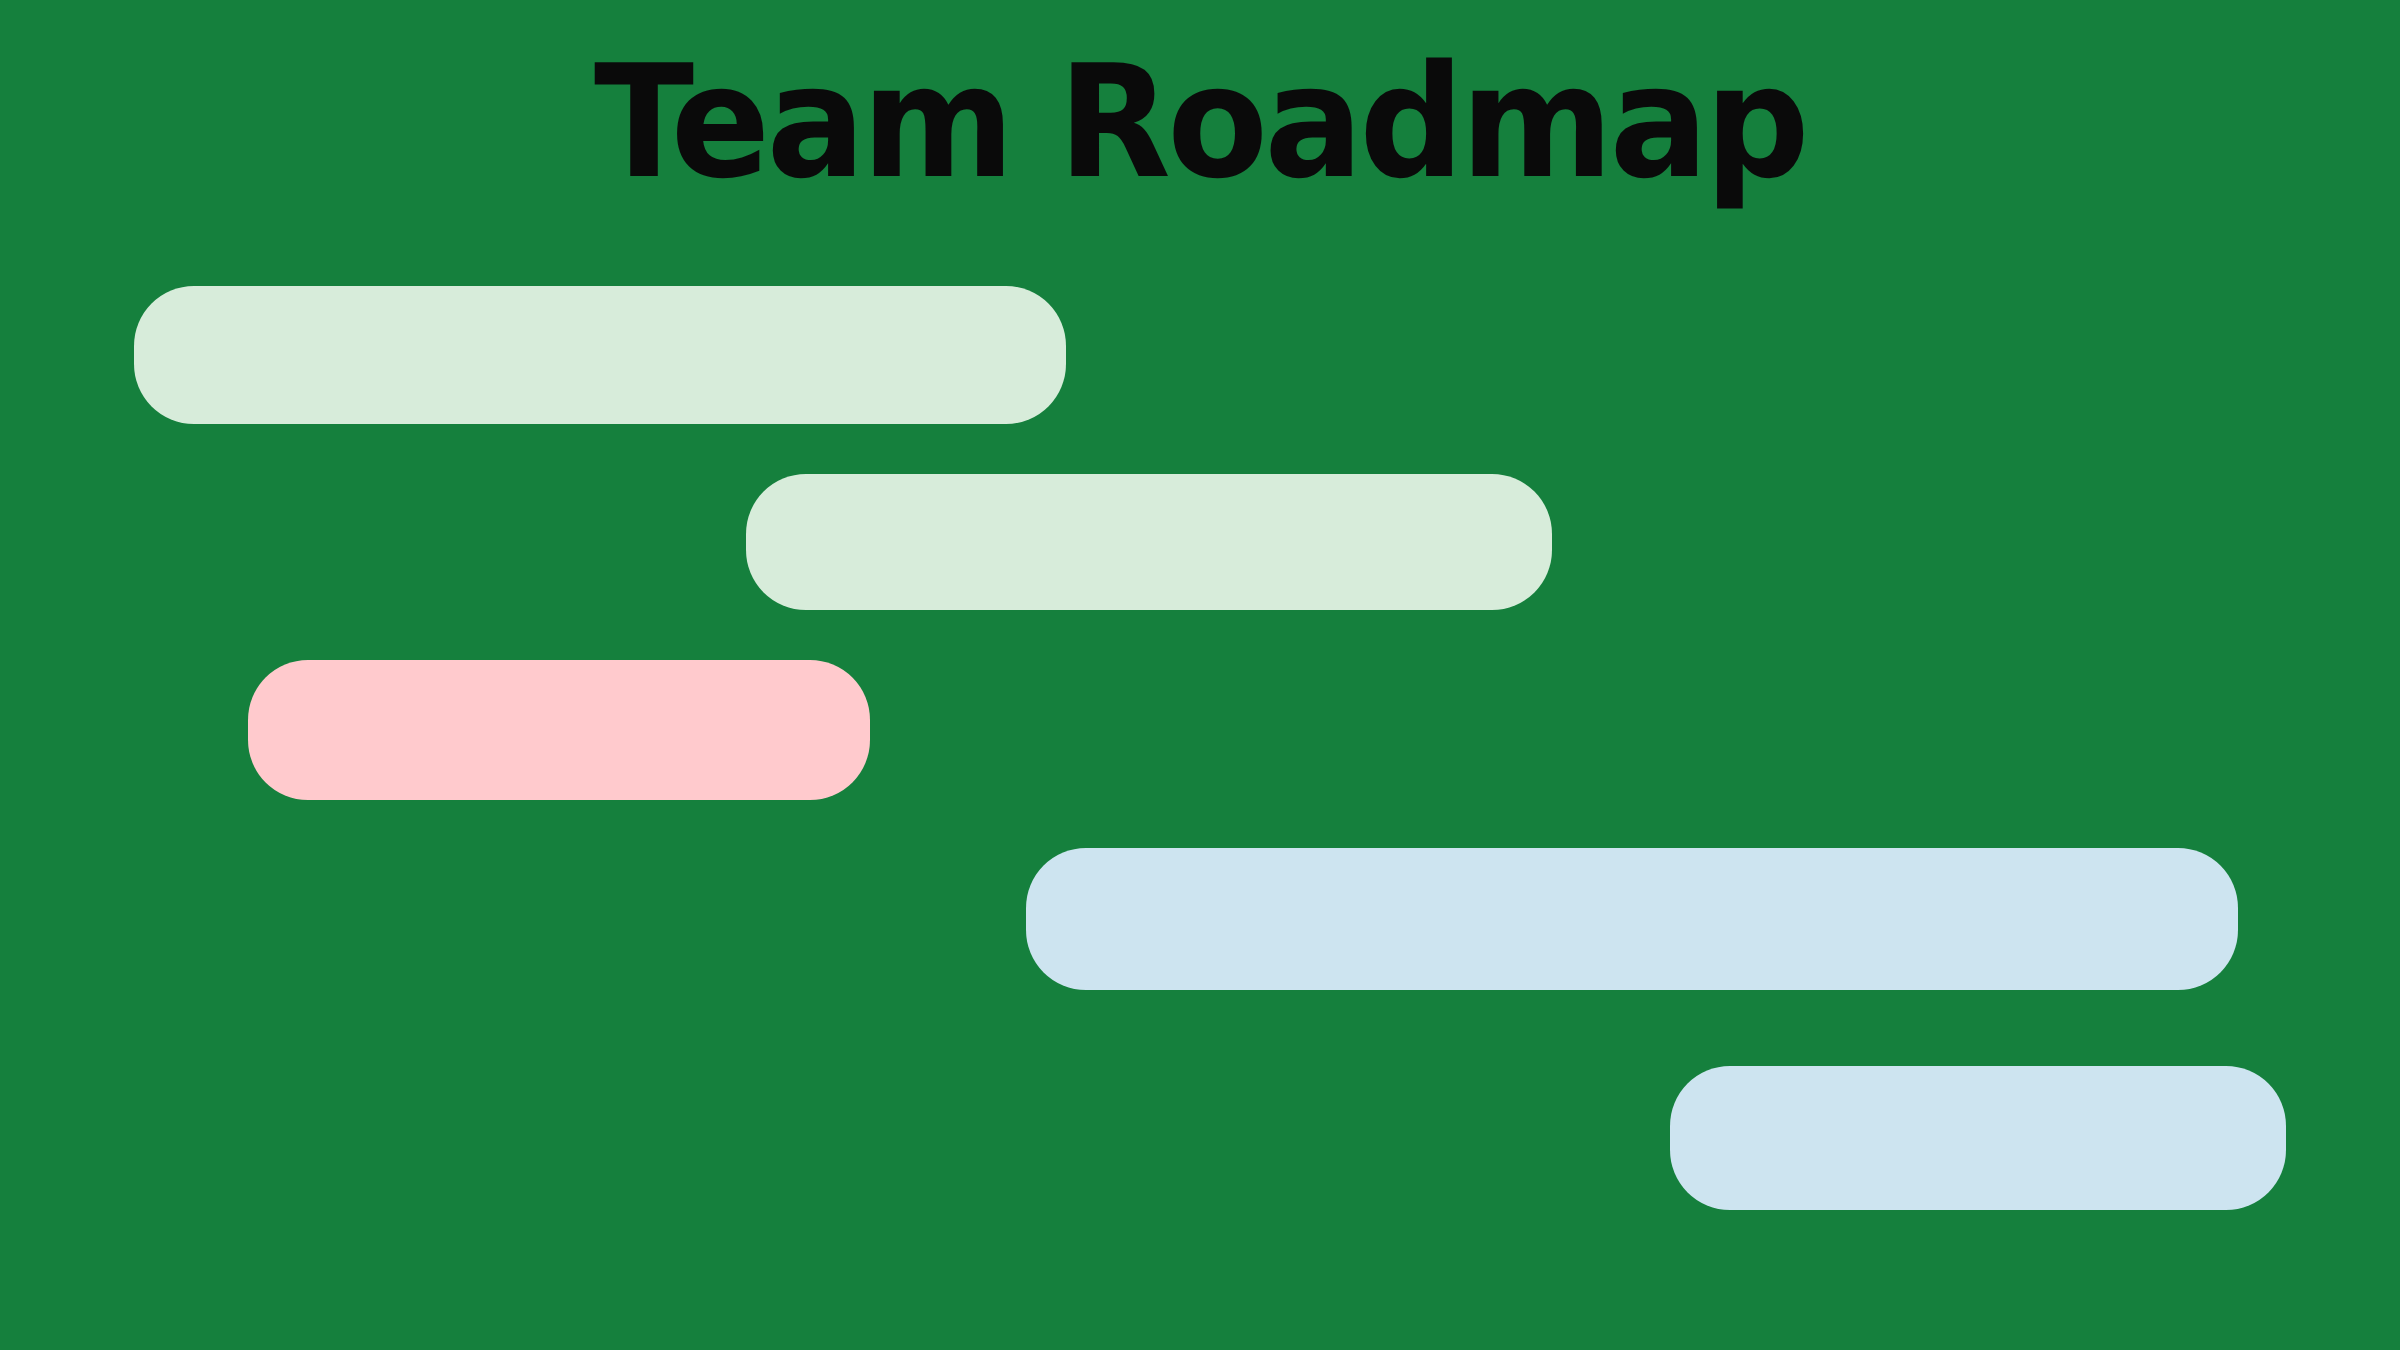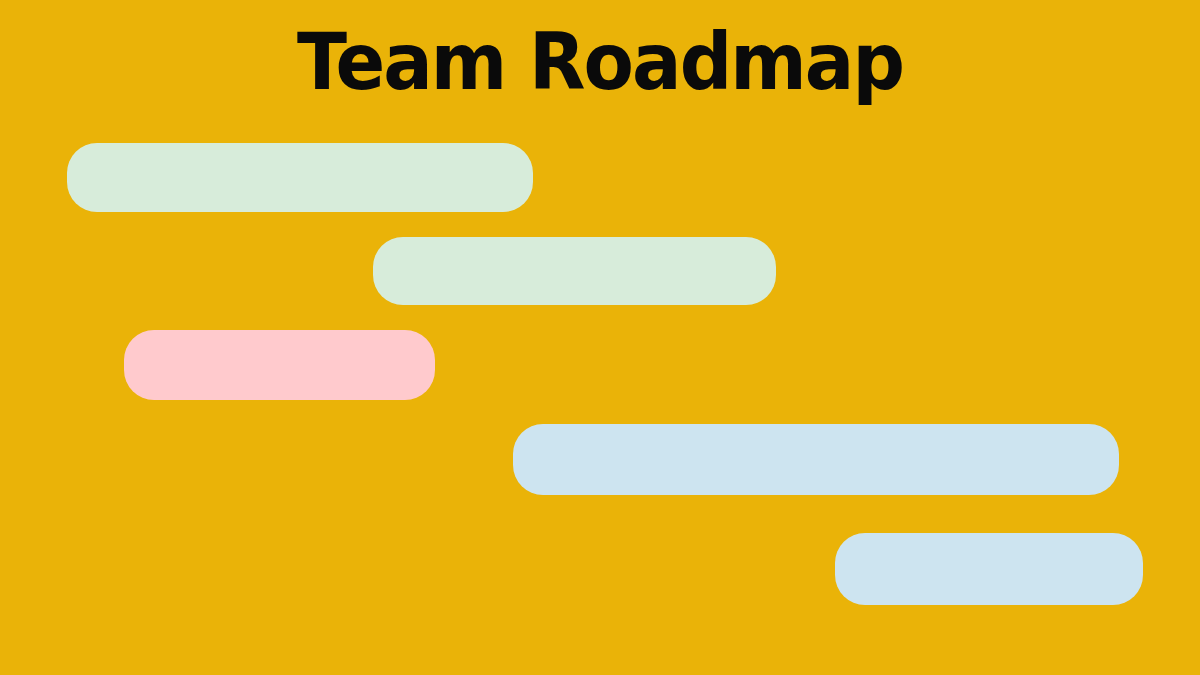--- a/index.html
+++ b/index.html
@@ -4,21 +4,21 @@
 <style>
   html, body {
     margin: 0;
     padding: 0;
     background: #ffffff;
   }
   .slide {
     position: relative;
     width: 1200px;
     height: 675px;
-    background: #eab308;
+    background: #15803d;
     overflow: hidden;
     font-family: "Liberation Sans", sans-serif;
   }
   .title {
     position: absolute;
     top: 18px;
     left: 0;
     width: 100%;
     margin: 0;
     text-align: center;

